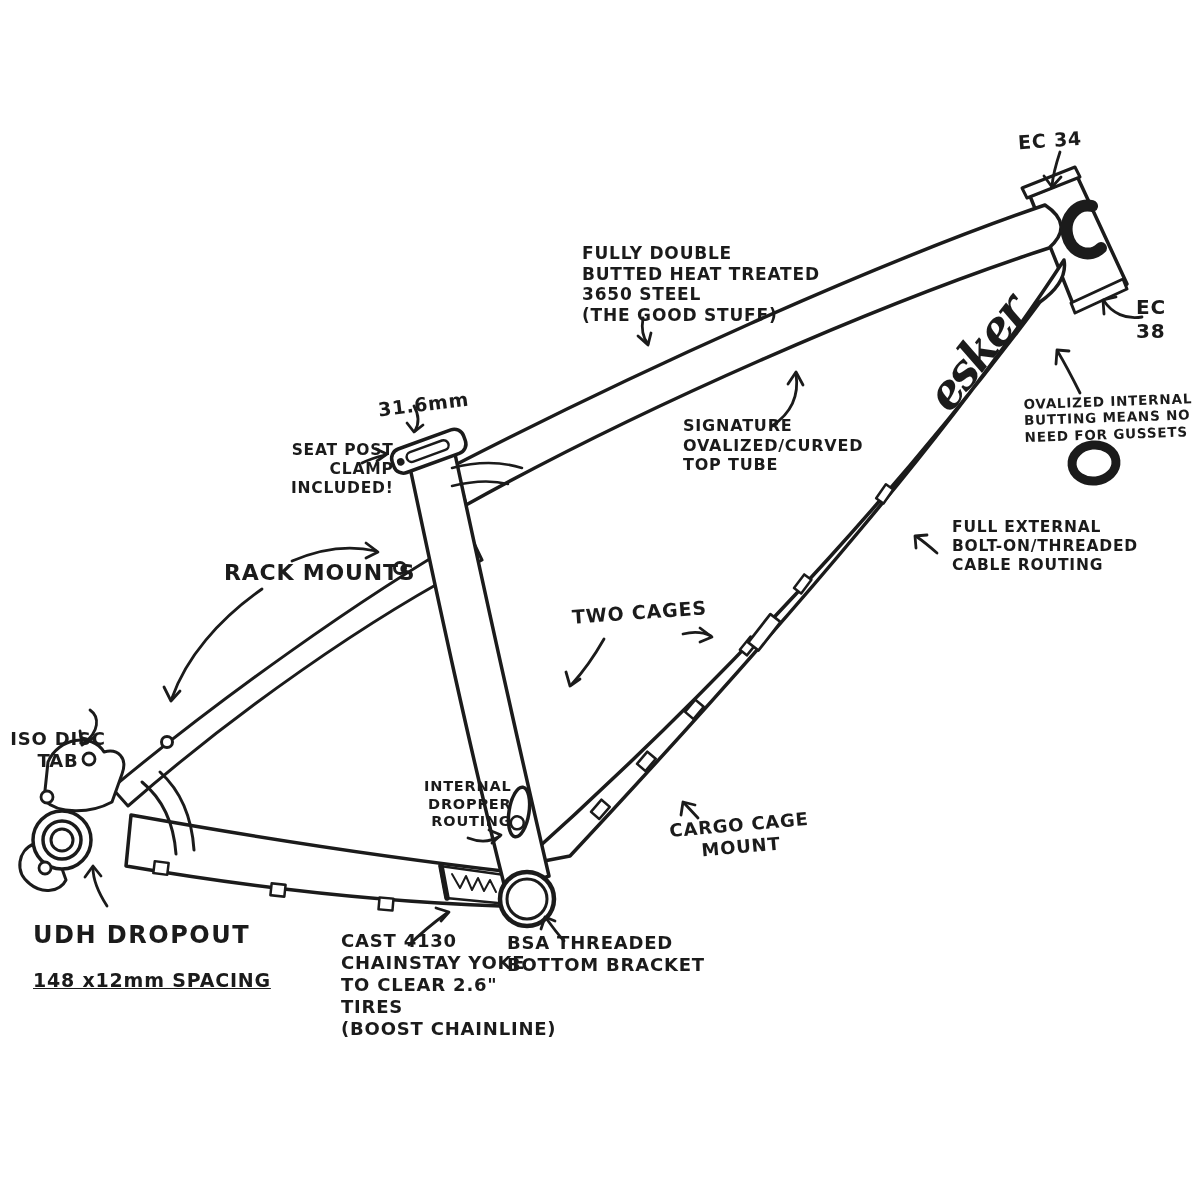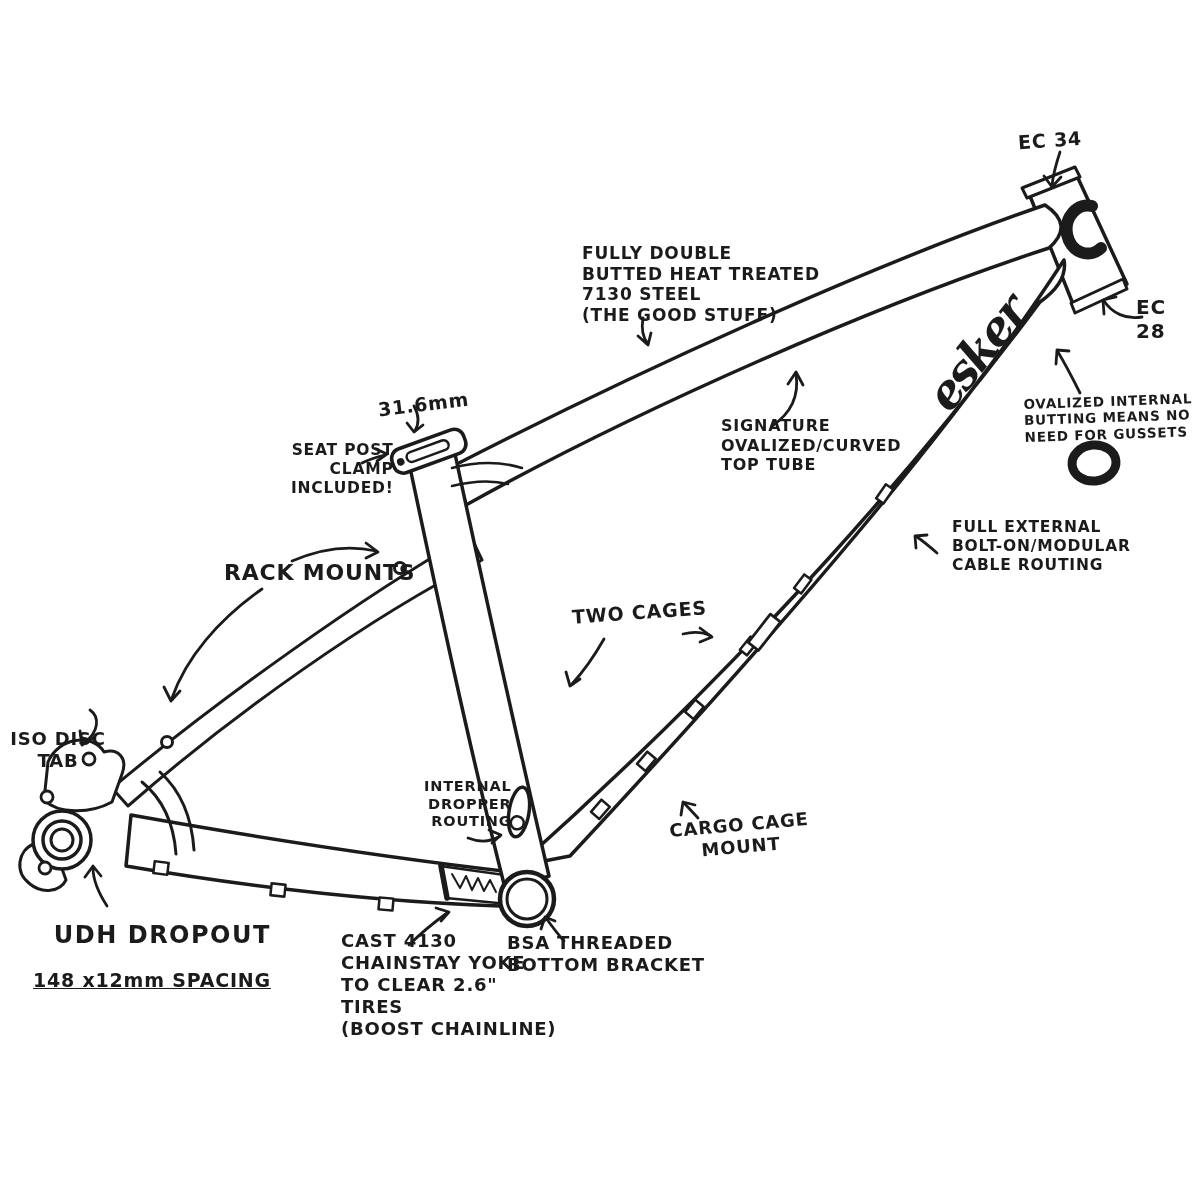--- a/index.html
+++ b/index.html
@@ -10,29 +10,29 @@
   #sketch{position:absolute;left:0;top:0;}
   .lbl{
     position:absolute;white-space:pre-line;line-height:1.22;letter-spacing:0.8px;
     font-weight:bold;color:#1b1b1b;
   }
   #lbl-ec34{left:1018px;top:129px;font-size:19px;transform:rotate(-4deg);}
   #lbl-ec44{left:1136px;top:295px;font-size:20px;}
   #lbl-steel{left:582px;top:243px;font-size:17px;}
   #lbl-d316{left:378px;top:393px;font-size:19px;transform:rotate(-7deg);}
   #lbl-clamp{left:291px;top:441px;font-size:15.5px;text-align:right;}
-  #lbl-sig{left:683px;top:416px;font-size:16px;margin-left:38px;}
+  #lbl-sig{left:683px;top:416px;font-size:16px;}
   #lbl-butting{left:1024px;top:393px;font-size:13.5px;width:178px;transform:rotate(-2deg);}
   #lbl-rack{left:224px;top:560px;font-size:22px;text-align:center;}
   #lbl-cable{left:952px;top:518px;font-size:15.5px;}
   #lbl-cages{left:572px;top:601px;font-size:19px;transform:rotate(-4deg);}
   #lbl-iso{left:8px;top:692px;font-size:18px;width:100px;text-align:center;margin-top:36px;}
   #lbl-dropper{left:424px;top:778px;font-size:14.5px;text-align:right;}
   #lbl-cargo{left:660px;top:814px;font-size:18px;width:160px;text-align:center;transform:rotate(-5deg);}
-  #lbl-udh{left:33px;top:901px;text-align:right;}
+  #lbl-udh{left:33px;top:901px;}
   #lbl-udh .l1{font-size:24px;letter-spacing:1.5px;}
   #lbl-udh .l2{font-size:19px;text-decoration:underline;}
   #lbl-yoke{left:293px;top:930px;font-size:18px;margin-left:48px;}
   #lbl-bb{left:507px;top:932px;font-size:18px;}
 </style>
 </head>
 <body>
 
 <div id="canvas">
 
@@ -192,38 +192,38 @@
           <path d="M 436,908 L 449,912 L 441,921"></path>
       </g>
       <g>
         <path d="M 564,941 C 556,932 551,925 546,918"></path>
           <path d="M 541,929 L 545,917 L 555,921"></path>
       </g>
     </g>
   </svg>
 
   <div class="lbl" id="lbl-ec34">EC 34</div>
-  <div class="lbl" id="lbl-ec44">EC 28</div>
+  <div class="lbl" id="lbl-ec44">EC 38</div>
   <div class="lbl" id="lbl-steel">FULLY DOUBLE
 BUTTED HEAT TREATED
-7130 STEEL
+3650 STEEL
 (THE GOOD STUFF)</div>
   <div class="lbl" id="lbl-d316">31.6mm</div>
   <div class="lbl" id="lbl-clamp">SEAT POST
 CLAMP
 INCLUDED!</div>
   <div class="lbl" id="lbl-sig">SIGNATURE
 OVALIZED/CURVED
 TOP TUBE</div>
   <div class="lbl" id="lbl-butting">OVALIZED INTERNAL
 BUTTING MEANS NO
 NEED FOR GUSSETS</div>
   <div class="lbl" id="lbl-rack">RACK MOUNTS</div>
   <div class="lbl" id="lbl-cable">FULL EXTERNAL
-BOLT-ON/MODULAR
+BOLT-ON/THREADED
 CABLE ROUTING</div>
   <div class="lbl" id="lbl-cages">TWO CAGES</div>
   <div class="lbl" id="lbl-iso">ISO DISC
 TAB</div>
   <div class="lbl" id="lbl-dropper">INTERNAL
 DROPPER
 ROUTING</div>
   <div class="lbl" id="lbl-cargo">CARGO CAGE
 MOUNT</div>
   <div class="lbl" id="lbl-udh">

